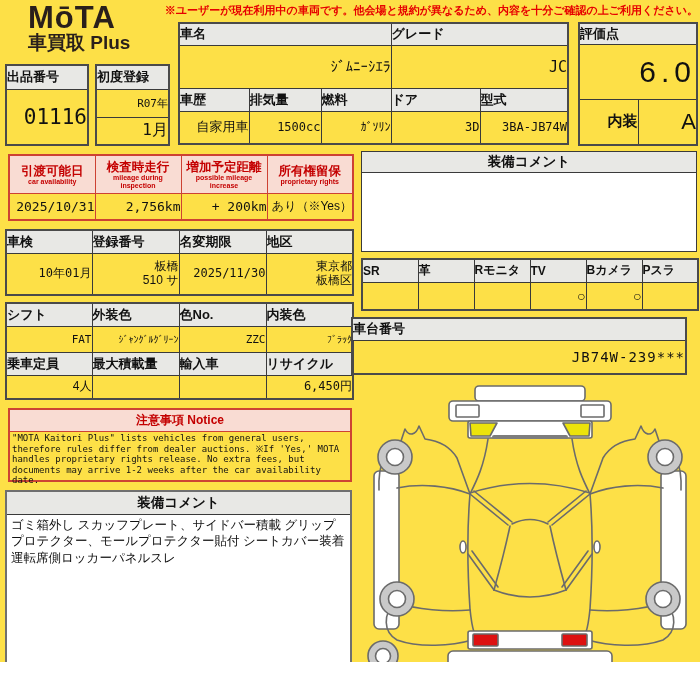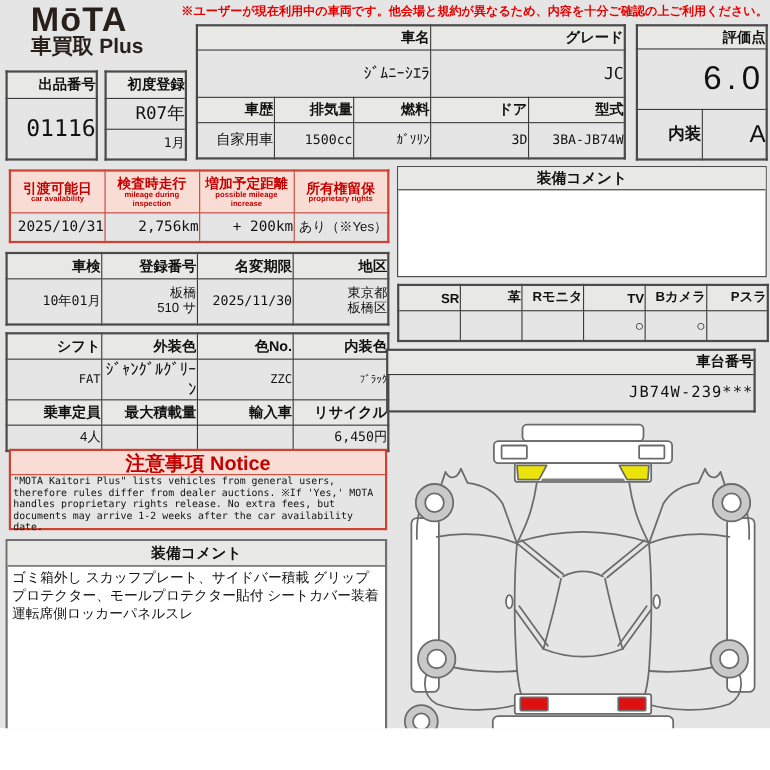--- a/index.html
+++ b/index.html
@@ -1,24 +1,24 @@
 <!DOCTYPE html>
 <html><head>
 <meta charset="utf-8">
 <style>
   * { margin:0; padding:0; box-sizing:border-box; }
   html,body { background:#fff; }
   body { width:700px; height:700px; font-family:"Liberation Sans",sans-serif; color:#111; }
-  #sheet { position:relative; width:700px; height:662px; background:#e5e5e5; overflow:hidden; }
+  #sheet { position:relative; width:700px; height:662px; background:#fde047; overflow:hidden; }
   .abs { position:absolute; }
 
   table { border-collapse:collapse; table-layout:fixed; }
   td { border:1px solid #3a3a3a; overflow:hidden; vertical-align:middle; }
   .frame { border:2px solid #4a4a4a; }
-  .hd { background:#e8e8e5; font-weight:bold; text-align:right; font-size:13px; }
+  .hd { background:#e8e8e5; font-weight:bold; text-align:left; font-size:13px; }
   .val { text-align:right; font-size:13px; }
   .mono { font-family:"DejaVu Sans Mono",monospace; }
 
   .logo { position:absolute; left:28px; top:2px; color:#291f1b; }
   .logo .l1 { font-size:31px; font-weight:900; letter-spacing:1px; line-height:1; }
   .logo .l2 { font-size:19px; font-weight:bold; line-height:1.1; }
 
   .warning { position:absolute; top:3px; right:2px; font-size:11px; font-weight:bold; color:#e60000; }
 
   
@@ -27,29 +27,29 @@
   .redhd { background:#f9dcd3; color:#c40000; text-align:center;margin-left:36px; }
   .redhd .lab { font-size:12.5px; font-weight:bold; line-height:1.1; padding-top:2px; }
   .redhd .sub { font-size:7px; font-weight:bold; line-height:1.1; white-space:pre-line; }
 
   .box { background:#fff; }
   .boxhd { background:#e8e8e5; font-weight:bold; text-align:center; font-size:13.5px;
            border-bottom:1px solid #3a3a3a; display:flex; align-items:center; justify-content:center; }
   .boxbody { font-size:13px; padding:2px 4px; white-space:pre-line; line-height:1.3; }
 
   .noticebox { border:2px solid #cd4233; }
-  .noticehd { background:#f9dcd3; color:#c40000; font-weight:bold; font-size:18px; height:22px;
+  .noticehd { background:#f9dcd3; color:#c40000; font-weight:bold; font-size:12px; height:22px;
               border-bottom:1px solid #cd4233; display:flex; align-items:center; justify-content:center; }
   .noticebody { font-family:"DejaVu Sans Mono",monospace; font-size:9px; line-height:1.18; padding:1px 2px; color:#111; }
 
   .graybox { border:2px solid #6f6f6f; }
   .thinbox { border:1.5px solid #3a3a3a; }
 
   .two-line div { line-height:1.15; font-size:12px; }
-  .small9 { font-size:15px; }
+  .small9 { font-size:10px; }
   .circle { font-size:14px; }
 </style>
 </head>
 <body>
 
 <div id="sheet">
 
   <div class="logo">
     <div class="l1">MōTA</div>
     <div class="l2">車買取 Plus</div>
@@ -120,24 +120,24 @@
         </tr>
   </tbody>
     </table>
 
   <table class="abs frame" style="left:95px;top:64px;width:75px">
     <tbody>
         <tr style="height:24px">
           <td class="hd">初度登録</td>
         </tr>
     <tr style="height:28px">
-          <td class="val mono" style="font-size:16px">R07年</td>
+          <td class="val mono" style="font-size:11px">R07年</td>
         </tr>
     <tr style="height:28px">
-          <td class="val mono" style="font-size:12px">1月</td>
+          <td class="val mono" style="font-size:16px">1月</td>
         </tr>
   </tbody>
     </table>
 
   <table class="abs redtbl" style="left:8px;top:154px;width:344px">
     <colgroup>
         <col style="width:86px">
         <col style="width:86px">
         <col style="width:86px">
         <col style="width:86px">

